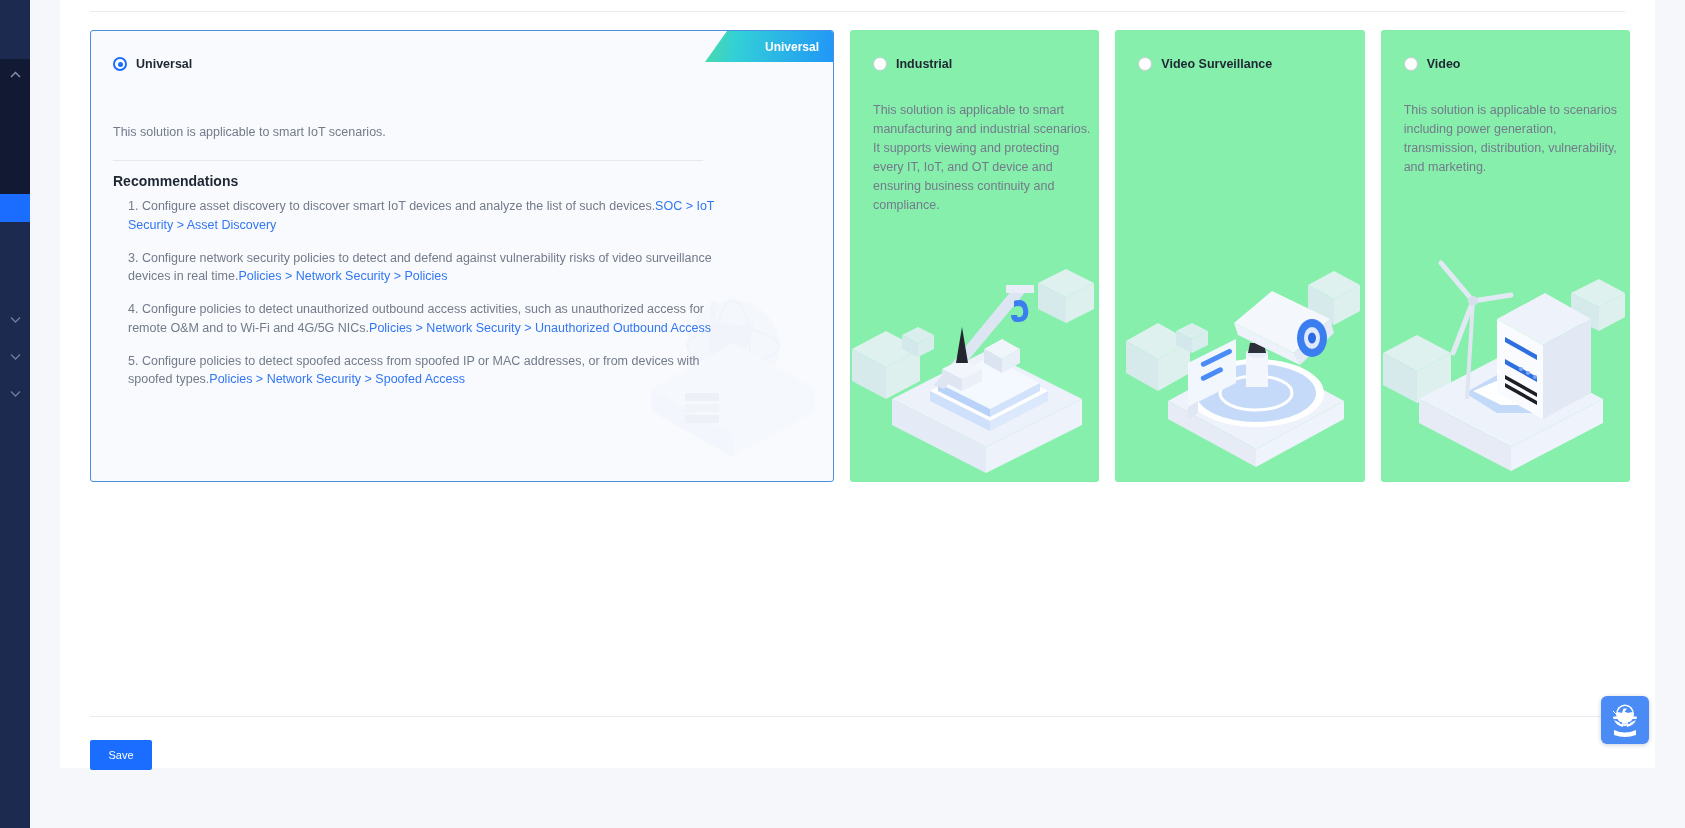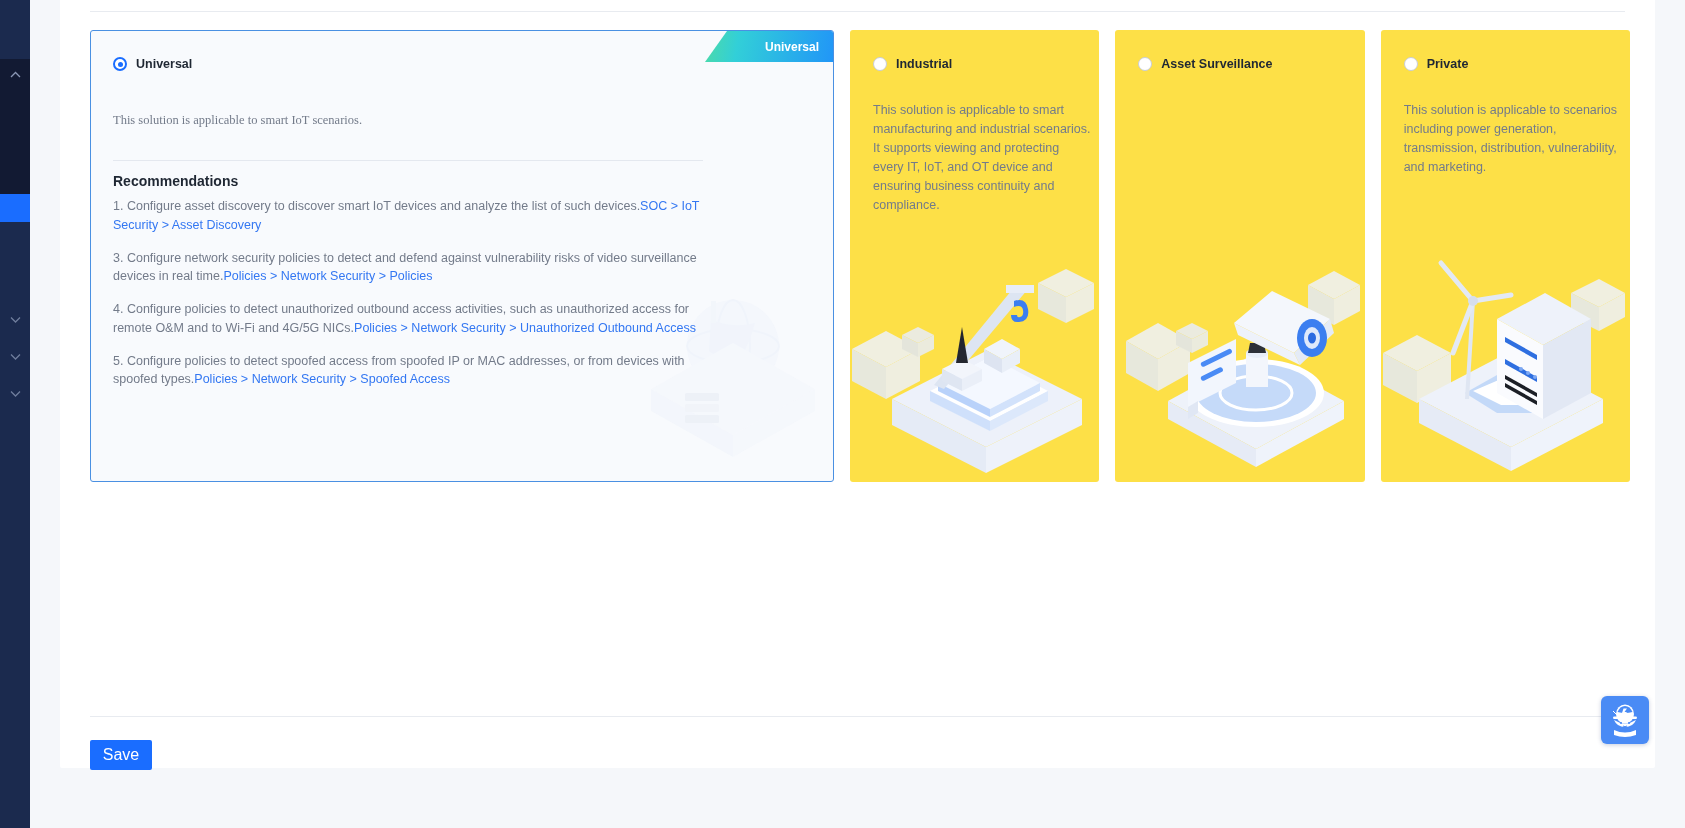--- a/index.html
+++ b/index.html
@@ -61,21 +61,21 @@
 
   
   #cards {
     position: absolute; left: 30px; top: 34px;
     width: 1540px; height: 452px;
     display: flex;
     gap: 16px;
   }
   .card {
     position: relative;
-    background: #fde047;
+    background: #86efac;
     border: 1px solid transparent;
     border-radius: 3px;
     overflow: hidden;
   }
   .card.wide { width: 744px; padding-left: 28px; }
   .card.narrow { flex: 1; }
   .card.selected {
     background: #f8fafd;
     border: 1px solid #4a90e2;
   }
@@ -123,37 +123,37 @@
     font-size: 12.5px; font-weight: bold; color: #1f2733;
     white-space: nowrap;
   }
 
   
   .desc {
     position: absolute; left: 22px; top: 70px;
     font-size: 12.5px; line-height: 19px; color: #737b8a;
     z-index: 3;
   }
-  .card.wide .desc { width: 590px; top: 80px; font-family: Liberation Serif, serif; }
+  .card.wide .desc { width: 590px; top: 92px; }
   .card.narrow .desc { width: 218px; }
 
   .divider {
     position: absolute; left: 22px; top: 129px;
     width: 590px; height: 1px;
     background: #e4e8ef;
     z-index: 3;
   }
 
   .rec-title {
     position: absolute; left: 22px; top: 142px;
     font-size: 14px; font-weight: bold; color: #1f2733;
     z-index: 3;
   }
   .rec-list {
-    position: absolute; left: 22px; top: 166px;
+    position: absolute; left: 37px; top: 166px;
     width: 592px;
     z-index: 3;
   }
   .rec-item {
     font-size: 12.5px; line-height: 18.5px; color: #737b8a;
     margin-bottom: 14.5px;
   }
   .rec-item a {
     color: #3377f2;
     text-decoration: none;
@@ -180,21 +180,21 @@
   #footer-rule {
     position: absolute; left: 30px; top: 720px;
     width: 1535px; height: 1px;
     background: #e8ebf0;
   }
   #save-btn {
     position: absolute; left: 30px; top: 744px;
     width: 62px; height: 30px;
     background: #1a6dff;
     color: #ffffff;
-    font-size: 16px;
+    font-size: 11px;
     border: none; border-radius: 2px;
     cursor: pointer;
     font-family: "Liberation Sans", sans-serif;
   }
 
   
   #assistant {
     position: absolute; left: 1601px; top: 696px;
     width: 48px; height: 48px;
     background: #4a8bf5;
@@ -337,21 +337,21 @@
           <path d="M118 122 L124 86 L130 122 Z" fill="#23262e"></path>
           <path d="M146 108 L164 98 L182 108 L164 118 Z" fill="#f0f4fb"></path>
           <path d="M146 108 L164 118 L164 132 L146 122 Z" fill="#dde4f1"></path>
           <path d="M182 108 L164 118 L164 132 L182 122 Z" fill="#e9eff8"></path>
         </svg>
       </div>
 
       <div class="card narrow">
         <div class="card-head">
           <span class="radio"></span>
-          <span class="card-title">Asset Surveillance</span>
+          <span class="card-title">Video Surveillance</span>
         </div>
 
         <svg class="illus narrow-art" viewBox="0 0 258 240">
           <g opacity="0.85">
             <path d="M22 100 L54 82 L86 100 L54 118 Z" fill="#eef2fb"></path>
             <path d="M22 100 L54 118 L54 150 L22 132 Z" fill="#e4eaf7"></path>
             <path d="M86 100 L54 118 L54 150 L86 132 Z" fill="#edf1fa"></path>
             <path d="M72 90 L88 82 L104 90 L88 98 Z" fill="#e9eefa"></path>
             <path d="M72 90 L88 98 L88 112 L72 104 Z" fill="#e0e7f5"></path>
             <path d="M104 90 L88 98 L88 112 L104 104 Z" fill="#e8edf8"></path>
@@ -383,21 +383,21 @@
           <path d="M84 122 L132 98 L132 142 L84 166 Z" fill="#f2f6fd"></path>
           <path d="M84 166 L84 178 L94 172 L94 160 Z" fill="#e0e7f4"></path>
           <rect x="96" y="122" width="34" height="5" rx="2.5" fill="#4a8bf5" transform="rotate(-26 96 122)"></rect>
           <rect x="96" y="136" width="24" height="5" rx="2.5" fill="#4a8bf5" transform="rotate(-26 96 136)"></rect>
         </svg>
       </div>
 
       <div class="card narrow">
         <div class="card-head">
           <span class="radio"></span>
-          <span class="card-title">Private</span>
+          <span class="card-title">Video</span>
         </div>
         <div class="desc">This solution is applicable to scenarios including power generation, transmission, distribution, vulnerability, and marketing.</div>
 
         <svg class="illus narrow-art" viewBox="0 0 258 240">
           <g opacity="0.85">
             <path d="M14 112 L48 94 L82 112 L48 130 Z" fill="#eef2fb"></path>
             <path d="M14 112 L48 130 L48 162 L14 144 Z" fill="#e4eaf7"></path>
             <path d="M82 112 L48 130 L48 162 L82 144 Z" fill="#edf1fa"></path>
             <path d="M202 52 L230 38 L256 52 L230 66 Z" fill="#eef2fb"></path>
             <path d="M202 52 L230 66 L230 90 L202 76 Z" fill="#e4eaf7"></path>

